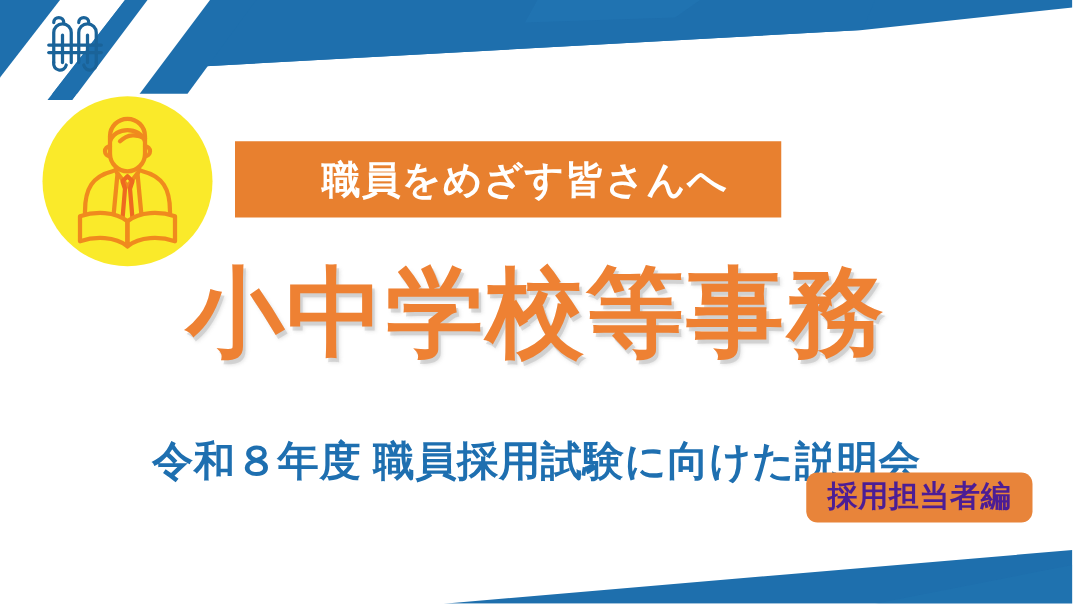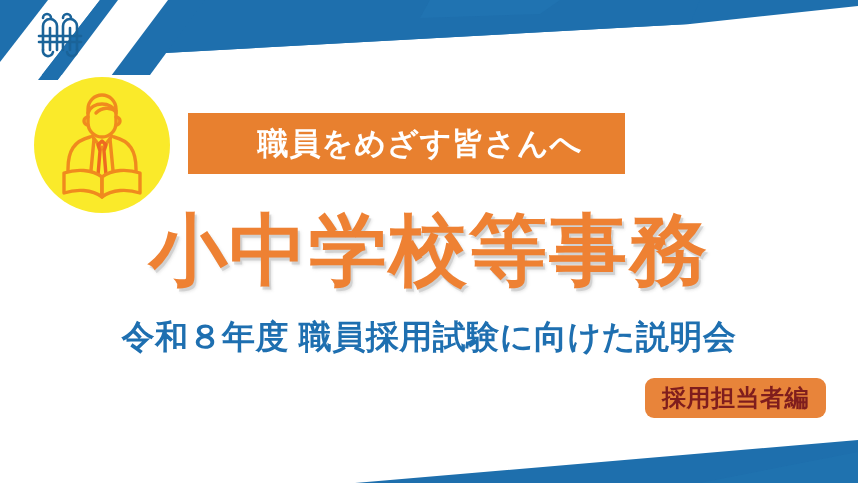--- a/index.html
+++ b/index.html
@@ -115,38 +115,39 @@
   }
   .subtitle-text {
     display: inline-block;
     color: #1E6FB0;
     font-size: 33px;
     font-weight: bold;
     line-height: 1;
     letter-spacing: 0.5px;
     white-space: nowrap;
     text-shadow: 1px 1px 0 rgba(255,255,255,0.9);
+    margin-top: 32px;
   }
 
   
   .pill-badge {
     position: absolute;
     left: 645px;
     top: 378px;
     width: 181px;
     height: 40px;
     background: #E8843A;
     border-radius: 9px;
     z-index: 6;
     display: flex;
     align-items: center;
     justify-content: center;
   }
   .pill-badge-text {
-    color: #7f1d1d;
+    color: #4c1d95;
     font-size: 24px;
     font-weight: bold;
     line-height: 1;
     letter-spacing: 0.5px;
     white-space: nowrap;
     font-family: Liberation Serif, serif;
   }
 </style>
 </head>
 <body>

